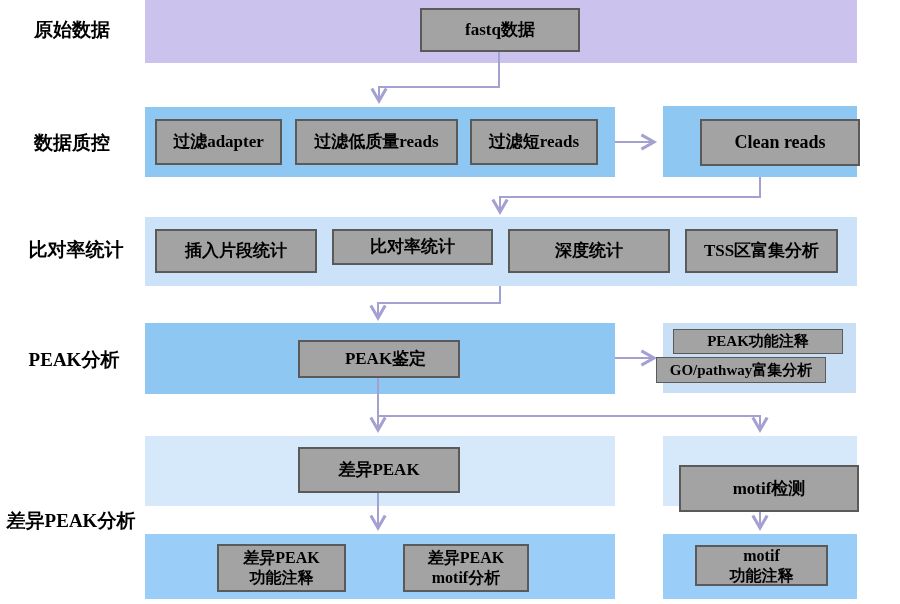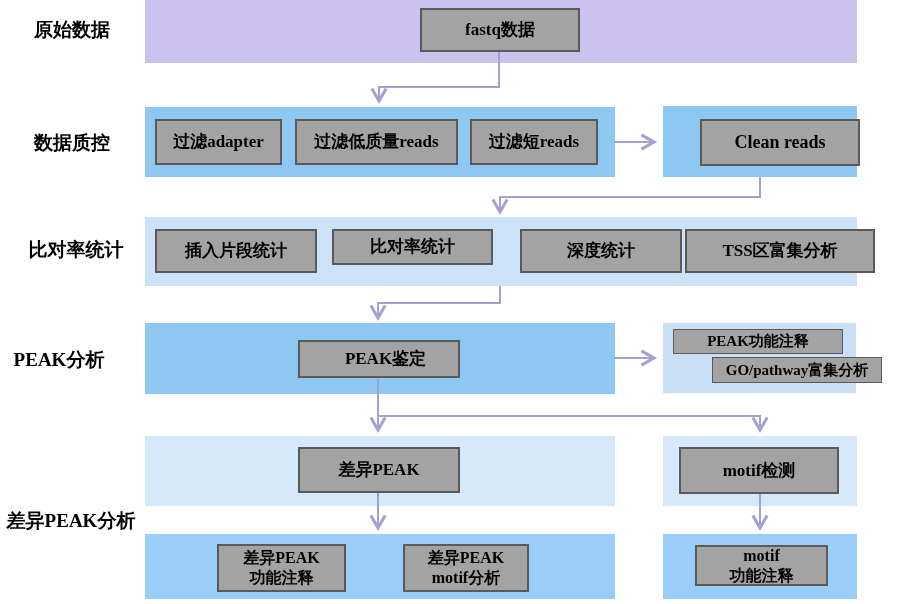--- a/index.html
+++ b/index.html
@@ -60,21 +60,21 @@
 
   <div class="rowlabel" style="left:0;top:133px;width:144px;">
     <span>数据质控</span>
   </div>
   <div class="rowlabel" style="left:0;top:20px;width:144px;">
     <span>原始数据</span>
   </div>
   <div class="rowlabel" style="left:0;top:240px;width:152px;">
     <span>比对率统计</span>
   </div>
-  <div class="rowlabel" style="left:0;top:350px;width:118px;">
+  <div class="rowlabel" style="left:15px;top:350px;width:118px;">
     <span>PEAK分析</span>
   </div>
   <div class="rowlabel" style="left:0;top:511px;width:142px;">
     <span>差异PEAK分析</span>
   </div>
 
   <div class="node" style="left:420px;top:8px;width:160px;height:44px;">
     <span>fastq数据</span>
   </div>
 
@@ -90,41 +90,41 @@
   <div class="node big" style="left:680px;top:119px;width:160px;height:47px;margin-left:20px;">
     <span>Clean reads</span>
   </div>
 
   <div class="node" style="left:155px;top:229px;width:162px;height:44px;">
     <span>插入片段统计</span>
   </div>
   <div class="node" style="left:332px;top:229px;width:161px;height:36px;">
     <span>比对率统计</span>
   </div>
-  <div class="node" style="left:520px;top:229px;width:162px;height:44px;">
+  <div class="node" style="left:508px;top:229px;width:162px;height:44px;">
     <span>深度统计</span>
   </div>
-  <div class="node" style="left:685px;top:229px;width:190px;height:44px;">
+  <div class="node" style="left:685px;top:229px;width:153px;height:44px;">
     <span>TSS区富集分析</span>
   </div>
 
   <div class="node" style="left:298px;top:340px;width:162px;height:38px;padding-left:13px;">
     <span>PEAK鉴定</span>
   </div>
   <div class="node small" style="left:673px;top:329px;width:170px;height:25px;">
     <span>PEAK功能注释</span>
   </div>
-  <div class="node small" style="left:712px;top:357px;width:170px;height:26px;">
+  <div class="node small" style="left:656px;top:357px;width:170px;height:26px;">
     <span>GO/pathway富集分析</span>
   </div>
 
   <div class="node" style="left:298px;top:447px;width:162px;height:46px;">
     <span>差异PEAK</span>
   </div>
-  <div class="node" style="left:679px;top:447px;width:160px;height:47px;">
+  <div class="node" style="left:679px;top:465px;width:180px;height:47px;">
     <span>motif检测</span>
   </div>
 
   <div class="node twoline" style="left:217px;top:544px;width:129px;height:48px;">
     <span>差异PEAK
 功能注释</span>
   </div>
   <div class="node twoline" style="left:403px;top:544px;width:126px;height:48px;">
     <span>差异PEAK
 motif分析</span>

